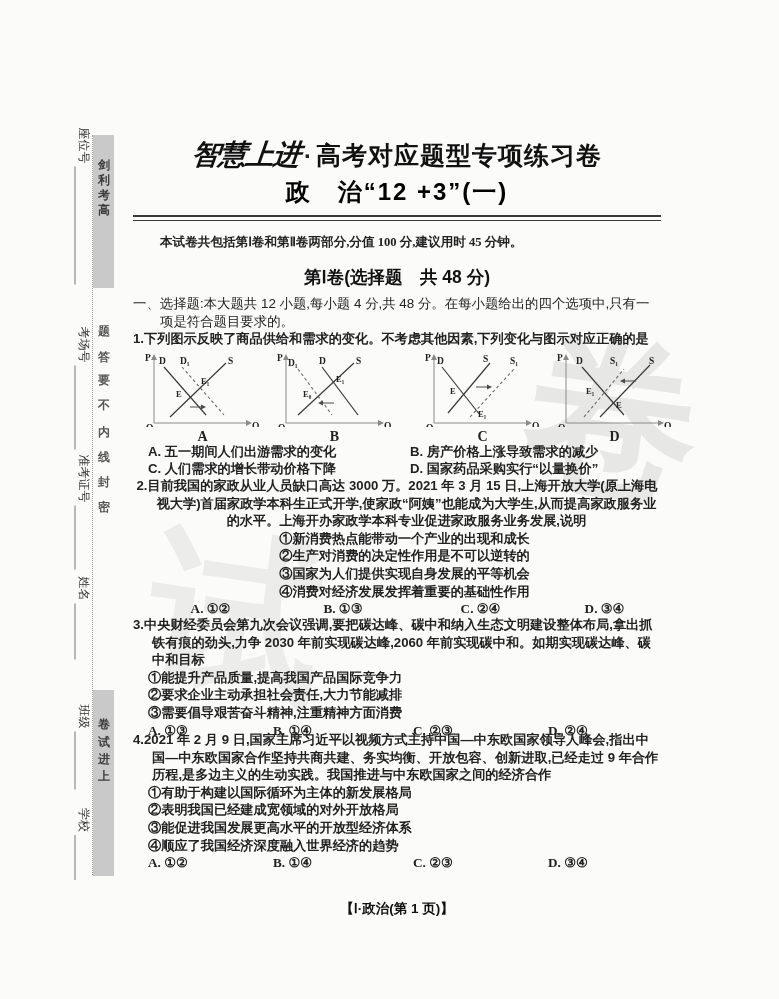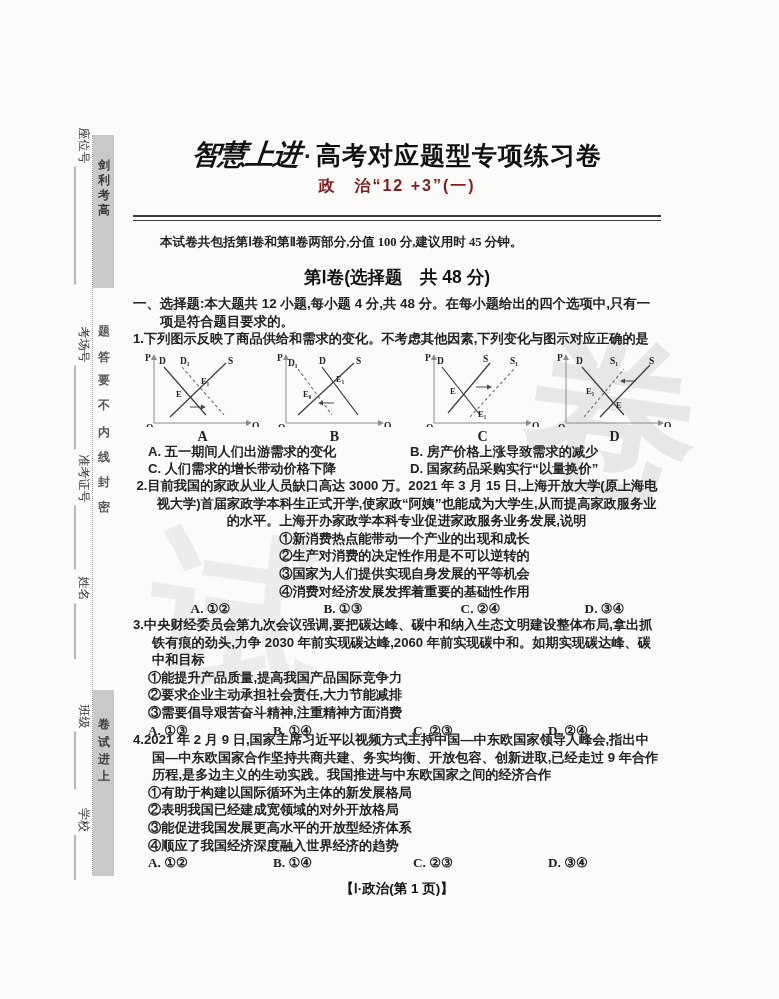--- a/index.html
+++ b/index.html
@@ -22,26 +22,26 @@
   .field{position:absolute;left:83px;display:flex;align-items:flex-end;gap:3px;
          transform:translate(-50%,-50%) rotate(90deg);font-size:12px;color:#333;white-space:nowrap;}
   .field .blank{flex:1;border-bottom:1px solid #777;height:9px;min-width:30px;}
   
   .content{position:absolute;left:133px;top:0;width:528px;}
   .masthead{margin-top:136px;display:flex;justify-content:center;align-items:baseline;gap:4px;height:40px;}
   .brand{font-size:28px;font-weight:900;font-style:italic;letter-spacing:-1px;color:#111;
          transform:skewX(-6deg);display:inline-block;}
   .mdot{font-size:24px;font-weight:900;}
   .series{font-size:25px;font-weight:800;letter-spacing:1px;color:#111;}
-  .subject{text-align:center;font-size:16px;font-weight:800;letter-spacing:2px;height:32px;color:#7f1d1d;}
+  .subject{text-align:center;font-size:24px;font-weight:800;letter-spacing:2px;height:32px;color:#000000;}
   .double-rule{margin-top:7px;height:3px;border-top:2px solid #3a3a3a;border-bottom:1px solid #3a3a3a;}
   .note{margin-top:13px;padding-left:27px;font-size:12.6px;height:18px;color:#222;
         font-family:"Liberation Serif",serif;font-weight:600;}
   .sec-title{margin-top:13px;text-align:center;font-size:17.5px;font-weight:800;height:26px;color:#111;}
-  .instruction{margin-top:4px;font-size:13.4px;font-weight:700;line-height:17.6px;
+  .instruction{margin-top:4px;font-size:13.4px;font-weight:400;line-height:17.6px;
                padding-left:27px;text-indent:-27px;}
   .stem{font-size:13.2px;font-weight:600;line-height:17.6px;padding-left:19px;text-indent:-19px;}
   .items div{font-size:13.2px;font-weight:600;line-height:17.6px;padding-left:15px;}
   .ansrow{display:grid;grid-template-columns:125px 140px 135px auto;padding-left:15px;
           font-size:13.2px;font-weight:600;line-height:17.6px;font-family:Liberation Serif, serif;}
   .optgrid{display:grid;grid-template-columns:262px auto;padding-left:15px;
            font-size:13.2px;font-weight:600;line-height:17.6px;}
   .qblock{position:absolute;left:0;width:528px;}
   .q2{top:477px;text-align:center;} .q3{top:616px;} .q4{top:731px;}
   
@@ -50,21 +50,21 @@
   .graph .cap{text-align:center;font-size:14px;font-weight:700;margin-top:-2px;
               font-family:"Liberation Serif",serif;}
   svg .ax{stroke:#8a8a8a;stroke-width:1;fill:none;}
   svg .ah{fill:#8a8a8a;stroke:none;}
   svg .cv{stroke:#3a3a3a;stroke-width:1.2;}
   svg .dash{stroke:#6a6a6a;stroke-width:1.1;stroke-dasharray:3,2.6;}
   svg .arr{stroke:#4a4a4a;stroke-width:1;}
   svg .arh{fill:#4a4a4a;stroke:none;}
   svg text{font-family:"Liberation Serif",serif;font-size:9.5px;fill:#222;font-weight:600;}
   svg text.pt{font-size:8.5px;}
-  .footer{position:absolute;top:880px;left:0;width:528px;text-align:center;
+  .footer{position:absolute;top:900px;left:0;width:528px;text-align:center;
           font-size:13.5px;font-weight:700;color:#111;}
 </style>
 </head>
 <body>
 
 <div class="page">
 
   <div class="wm wm1">卷</div>
   <div class="wm wm2">试</div>
 

